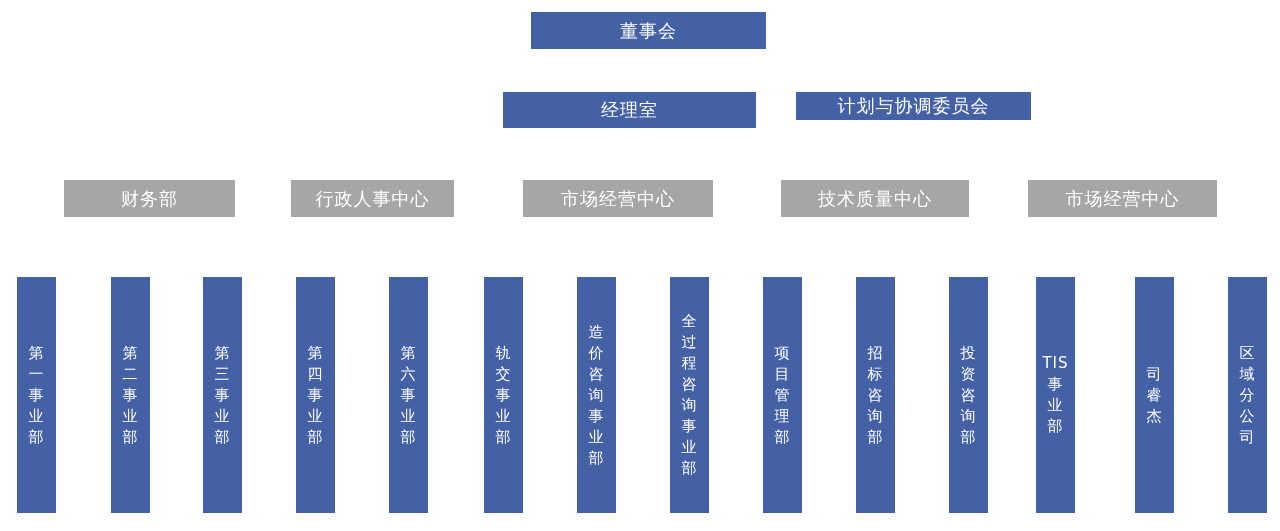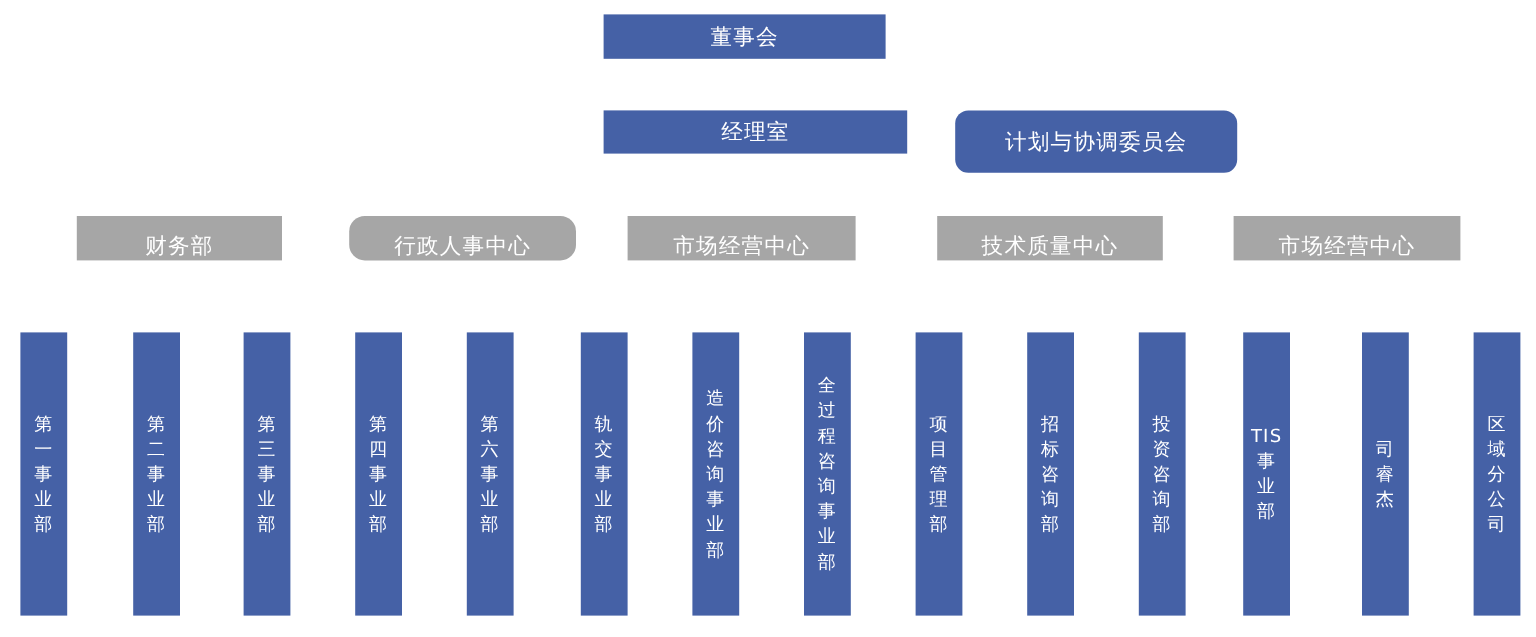--- a/index.html
+++ b/index.html
@@ -17,21 +17,21 @@
   }
   .node {
     position: absolute;
     display: flex;
     align-items: center;
     justify-content: center;
     color: #ffffff;
     box-sizing: border-box;
   }
   .node.blue { background: var(--blue, #4561A6); }
-  .node.gray { background: var(--gray, #A6A6A6); align-items: flex-end; }
+  .node.gray { background: var(--gray, #A6A6A6); }
   .node.h-label {
     font-size: 18px;
     letter-spacing: 1px;
     white-space: nowrap;
   }
   .node.vert {
     top: 277px;
     width: 39px;
     height: 236px;
   }
@@ -46,35 +46,35 @@
   .vchar {
     display: block;
     text-align: center;
   }
 </style>
 </head>
 <body>
 
 <div class="canvas">
 
-  <div class="node blue h-label" style="left:503px; top:12px; width:235px; height:37px;">
+  <div class="node blue h-label" style="left:531px; top:12px; width:235px; height:37px;">
     <span>董事会</span>
   </div>
 
   <div class="node blue h-label" style="left:503px; top:92px; width:253px; height:36px;">
     <span>经理室</span>
   </div>
-  <div class="node blue h-label" style="left:796px; top:92px; width:235px; height:52px;border-radius:11px;">
+  <div class="node blue h-label" style="left:796px; top:92px; width:235px; height:28px;">
     <span>计划与协调委员会</span>
   </div>
 
   <div class="node gray h-label" style="left:64px; top:180px; width:171px; height:37px;">
     <span>财务部</span>
   </div>
-  <div class="node gray h-label" style="left:291px; top:180px; width:189px; height:37px;border-radius:13px;">
+  <div class="node gray h-label" style="left:291px; top:180px; width:163px; height:37px;">
     <span>行政人事中心</span>
   </div>
   <div class="node gray h-label" style="left:523px; top:180px; width:190px; height:37px;">
     <span>市场经营中心</span>
   </div>
   <div class="node gray h-label" style="left:781px; top:180px; width:188px; height:37px;">
     <span>技术质量中心</span>
   </div>
   <div class="node gray h-label" style="left:1028px; top:180px; width:189px; height:37px;">
     <span>市场经营中心</span>

